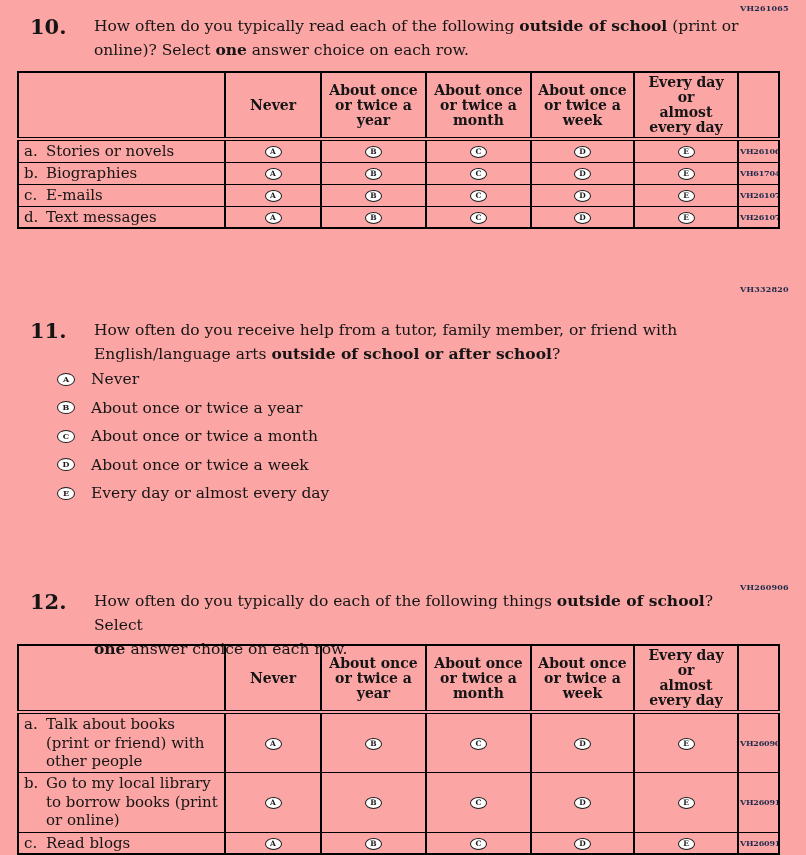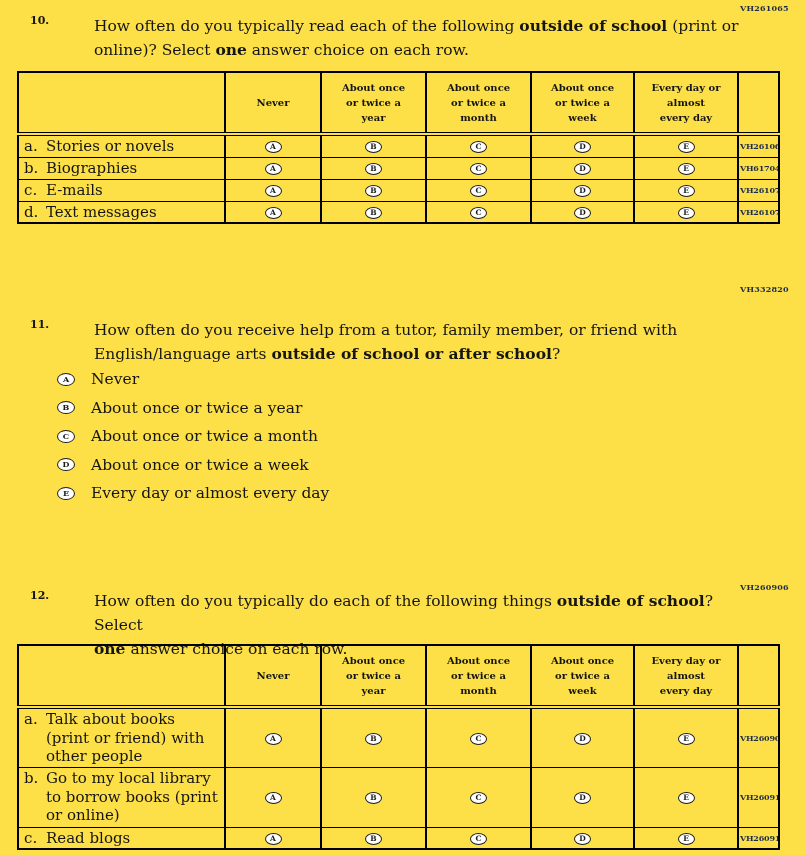--- a/index.html
+++ b/index.html
@@ -1,42 +1,42 @@
 <!DOCTYPE html>
 <html><head>
 <meta charset="utf-8">
 <style>
   * { margin:0; padding:0; box-sizing:border-box; }
   html,body { background:#e8e8e8; }
   .page {
     position:relative; width:806px; height:855px; margin:0 auto;
-    background:#fde047; overflow:hidden;
+    background:#fca5a5; overflow:hidden;
     font-family:"DejaVu Serif", serif; color:#151515;
   }
   .vh-code {
     position:absolute; left:740px;
     font-size:8px; font-weight:bold; color:#1c2b4a; letter-spacing:0.2px;
   }
   .q-block { position:absolute; left:0; width:806px; }
-  .q-num { position:absolute; left:30px; top:0; font-weight:bold; font-size:11px; }
+  .q-num { position:absolute; left:30px; top:0; font-weight:bold; font-size:21px; }
   .q-text { margin-left:94px; width:650px; font-size:15.5px; line-height:24px; }
   .q-text b { font-weight:bold; }
 
   table.grid {
     position:absolute; left:17px; border-collapse:collapse; table-layout:fixed;
     width:761px; border:2px solid #000;
   }
   table.grid th, table.grid td {
     border-left:2px solid #000; border-right:2px solid #000;
     border-top:1px solid #000; border-bottom:1px solid #000;
     overflow:hidden;
   }
   table.grid thead th {
     border-bottom:4px double #000;
-    font-size:10px; font-weight:bold; text-align:center; vertical-align:middle;
+    font-size:14px; font-weight:bold; text-align:center; vertical-align:middle;
     line-height:15px; white-space:pre-line; padding:2px 3px;
   }
   td.label-cell { position:relative; padding:1px 2px 1px 27px; font-size:15px; line-height:18.5px; vertical-align:middle; }
   .row-letter { position:absolute; left:5px; top:auto; }
   .row-text { white-space:pre-line; display:block; }
   td.opt-cell { text-align:center; vertical-align:middle; }
   td.code-cell {
     font-size:8px; font-weight:bold; color:#1c2b4a; vertical-align:middle;
     padding-left:1px; letter-spacing:-0.2px;
   }

